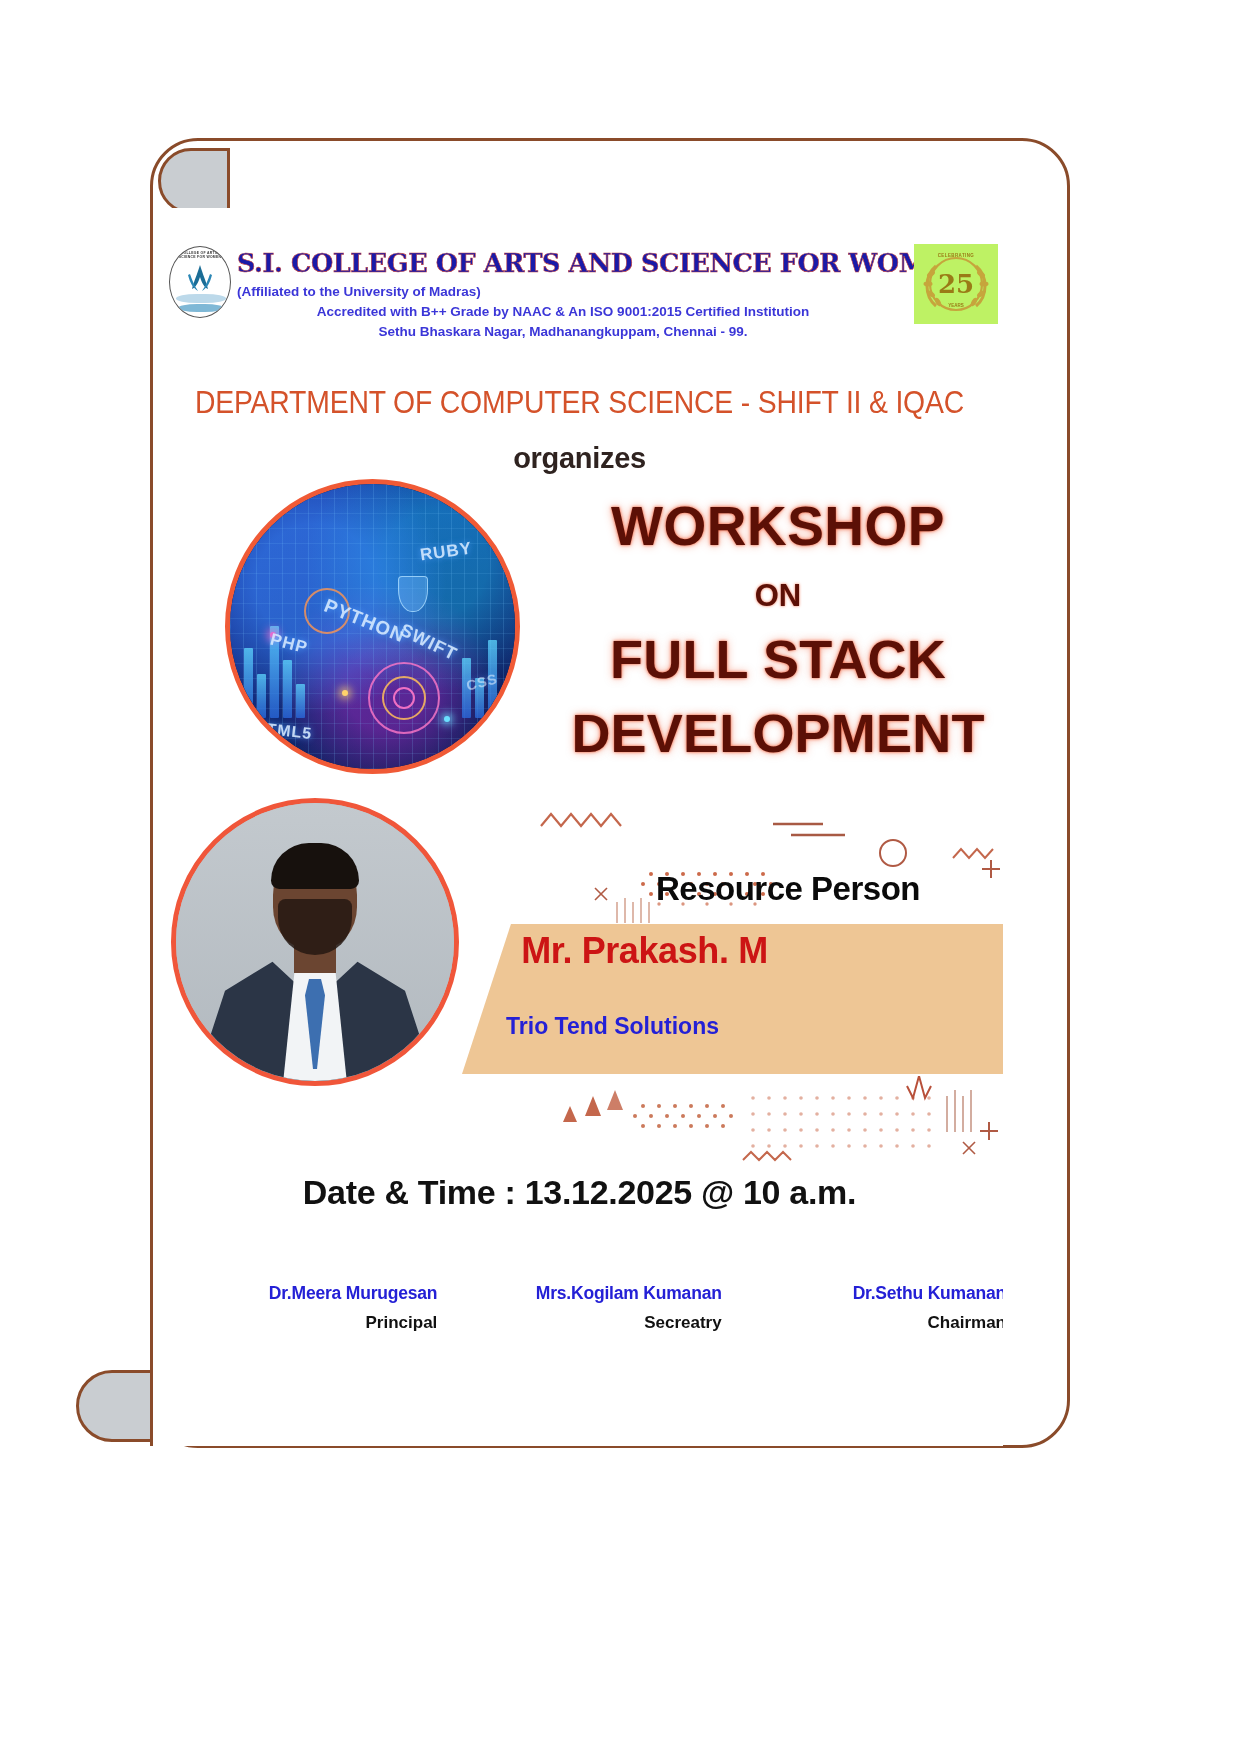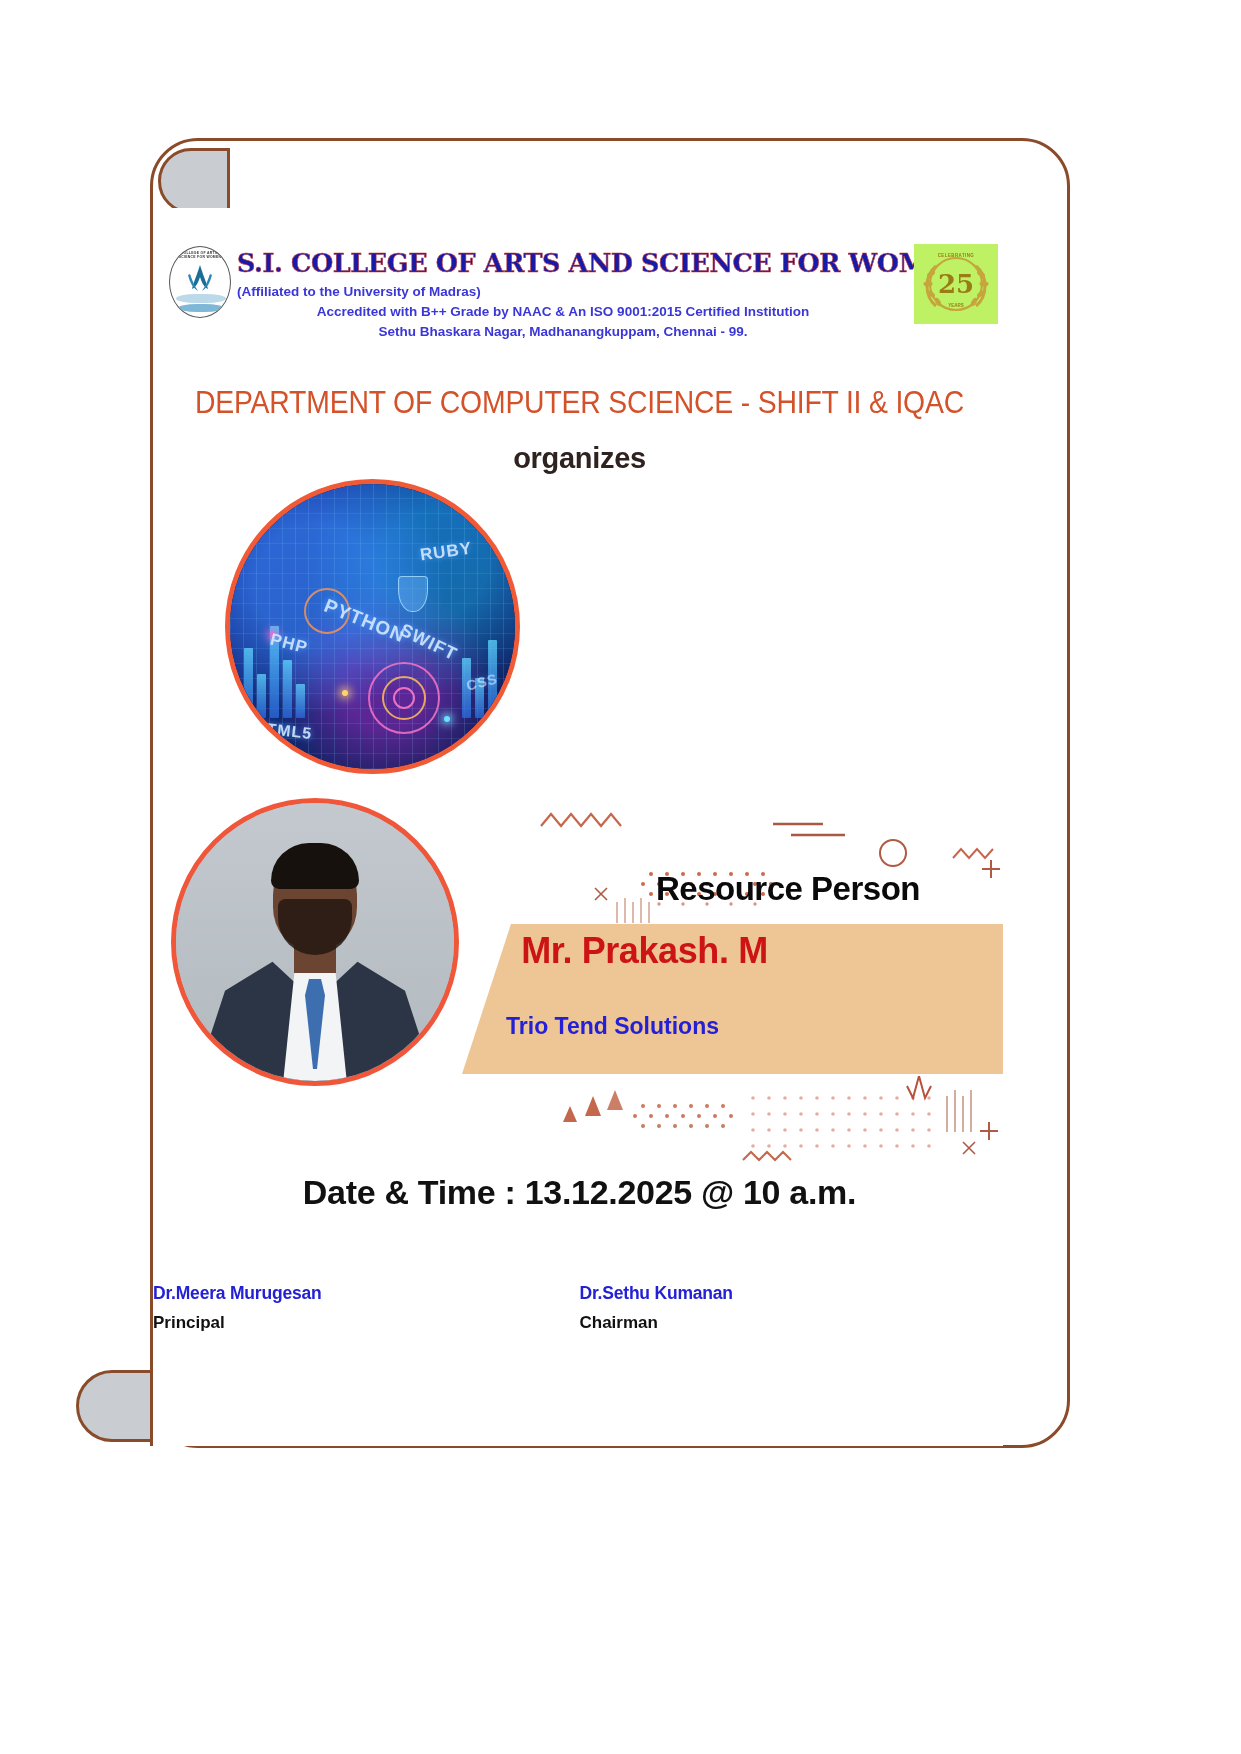--- a/index.html
+++ b/index.html
@@ -346,21 +346,21 @@
     letter-spacing: -0.3px;
   }
 
   
   .footer {
     position: absolute;
     left: 0; top: 1075px;
     width: 853px;
     display: flex;
   }
-  .sig { flex: 1; text-align: left; }
+  .sig { flex: 1; text-align: right; }
   .sig .nm {
     font-size: 17.5px; font-weight: bold; color: #2420d6;
     letter-spacing: -0.2px;
   }
   .sig .ro {
     margin-top: 9px;
     font-size: 17px; font-weight: bold; color: #111111;
   }
 </style>
 </head>
@@ -450,20 +450,26 @@
       <div class="pt-bg"></div>
       <div class="pt-suit"></div>
       <div class="pt-shirt"></div>
       <div class="pt-tie"></div>
       <div class="pt-neck"></div>
       <div class="pt-head"></div>
       <div class="pt-beard"></div>
       <div class="pt-hair"></div>
     </div>
 
+    <div class="headline">
+      <div class="hl-workshop">WORKSHOP</div>
+      <div class="hl-on">ON</div>
+      <div class="hl-full">FULL STACK</div>
+      <div class="hl-full">DEVELOPMENT</div>
+    </div>
 
     <svg class="doodle" style="left:380px;top:600px;width:470px;height:115px;" viewBox="0 0 470 115">
       <path d="M8 18 l10 -12 l10 12 l10 -12 l10 12 l10 -12 l10 12 l10 -12 l10 12" fill="none" stroke="#c4674c" stroke-width="2.2"></path>
       <line x1="240" y1="16" x2="290" y2="16" stroke="#a85a44" stroke-width="2.4"></line>
       <line x1="258" y1="27" x2="312" y2="27" stroke="#a85a44" stroke-width="2.4"></line>
       <circle cx="360" cy="45" r="13" fill="none" stroke="#b05a44" stroke-width="2"></circle>
       <path d="M420 50 l8 -9 l8 9 l8 -9 l8 9 l8 -9" fill="none" stroke="#c4674c" stroke-width="2"></path>
       <g stroke="#b05a44" stroke-width="2">
         <line x1="458" y1="52" x2="458" y2="70"></line>
           <line x1="449" y1="61" x2="467" y2="61"></line>
@@ -616,19 +622,23 @@
     </svg>
 
     <div class="datetime">Date &amp; Time :  13.12.2025 @ 10 a.m.</div>
 
     <div class="footer">
       <div class="sig">
         <div class="nm">Dr.Meera Murugesan</div>
         <div class="ro">Principal</div>
       </div>
       <div class="sig">
+        <div class="nm">Mrs.Kogilam Kumanan</div>
+        <div class="ro">Secreatry</div>
+      </div>
+      <div class="sig">
         <div class="nm">Dr.Sethu Kumanan</div>
         <div class="ro">Chairman</div>
       </div>
     </div>
 
   </div>
 </div>
 
 </body></html>

